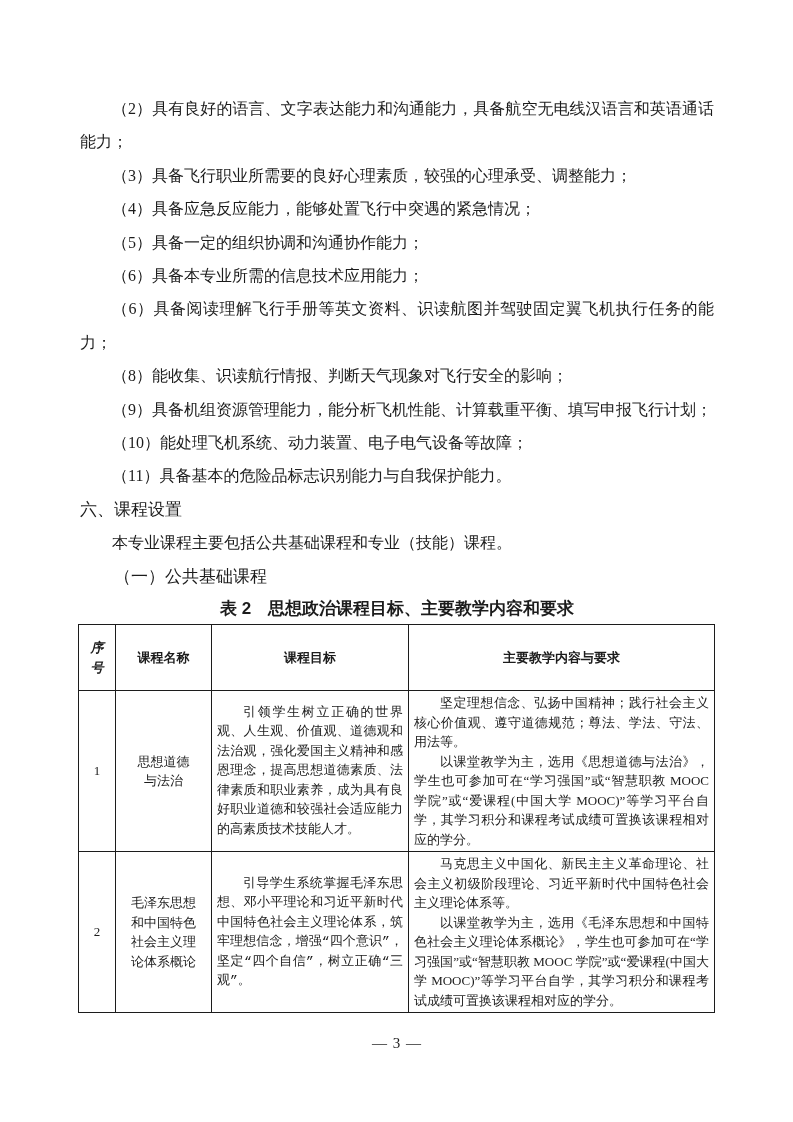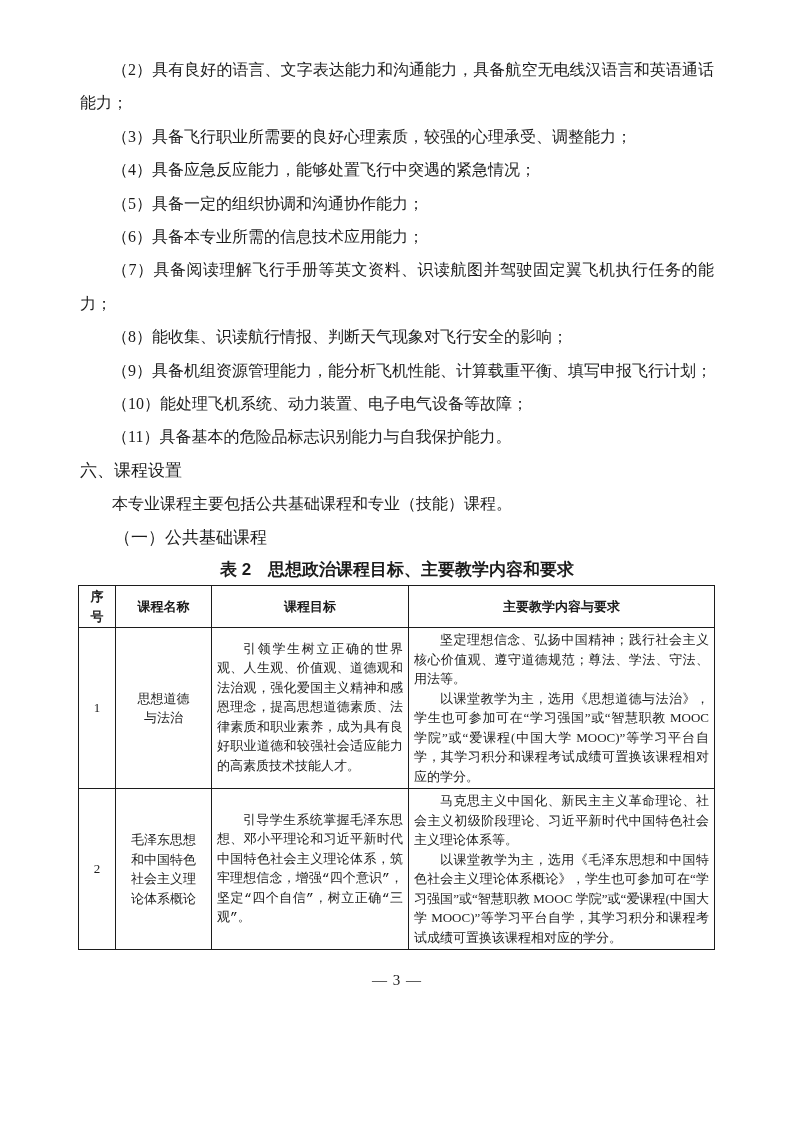--- a/index.html
+++ b/index.html
@@ -8,21 +8,21 @@
     position: relative;
     width: 793px;
     height: 1122px;
     margin: 0 auto;
     background: #ffffff;
     color: #1c1c1c;
     font-family: "Liberation Serif", "DejaVu Serif", serif;
     overflow: hidden;
   }
   .content {
-    padding: 53px 79px 0 80px;
+    padding: 92px 79px 0 80px;
   }
   p.body-item {
     font-size: 16px;
     line-height: 33.4px;
     text-indent: 2em;
     text-align: justify;
   }
   .sec-heading {
     font-family: "Liberation Sans", "DejaVu Sans", sans-serif;
     font-weight: normal;
@@ -67,23 +67,24 @@
   table.course-table th {
     font-family: "Liberation Sans", "DejaVu Sans", sans-serif;
     font-weight: bold;
     text-align: center;
     vertical-align: middle;
     height: 40px;
     padding: 1px 2px;
   }
   .th-narrow {
     width: 1.2em;
-    margin: 0 auto;
+    margin: 12px auto;
     line-break: anywhere;
     word-break: break-all;
+    font-style: italic;
   }
   td.cell-no {
     text-align: center;
     vertical-align: middle;
   }
   td.cell-name {
     text-align: center;
     vertical-align: middle;
     padding: 2px 2px;
   }
@@ -110,21 +111,21 @@
 <body>
 
 <div class="page">
   <div class="content">
 
     <p class="body-item">（2）具有良好的语言、文字表达能力和沟通能力，具备航空无电线汉语言和英语通话能力；</p>
     <p class="body-item">（3）具备飞行职业所需要的良好心理素质，较强的心理承受、调整能力；</p>
     <p class="body-item">（4）具备应急反应能力，能够处置飞行中突遇的紧急情况；</p>
     <p class="body-item">（5）具备一定的组织协调和沟通协作能力；</p>
     <p class="body-item">（6）具备本专业所需的信息技术应用能力；</p>
-    <p class="body-item">（7）具备阅读理解飞行手册等英文资料、识读航图并驾驶固定翼飞机执行任务的能力；</p>
+    <p class="body-item">（6）具备阅读理解飞行手册等英文资料、识读航图并驾驶固定翼飞机执行任务的能力；</p>
     <p class="body-item">（8）能收集、识读航行情报、判断天气现象对飞行安全的影响；</p>
     <p class="body-item">（9）具备机组资源管理能力，能分析飞机性能、计算载重平衡、填写申报飞行计划；</p>
     <p class="body-item">（10）能处理飞机系统、动力装置、电子电气设备等故障；</p>
     <p class="body-item">（11）具备基本的危险品标志识别能力与自我保护能力。</p>
 
     <h2 class="sec-heading">六、课程设置</h2>
     <p class="sec-intro">本专业课程主要包括公共基础课程和专业（技能）课程。</p>
     <h3 class="sub-heading">（一）公共基础课程</h3>
 
     <div class="table-caption">表 2　思想政治课程目标、主要教学内容和要求</div>

